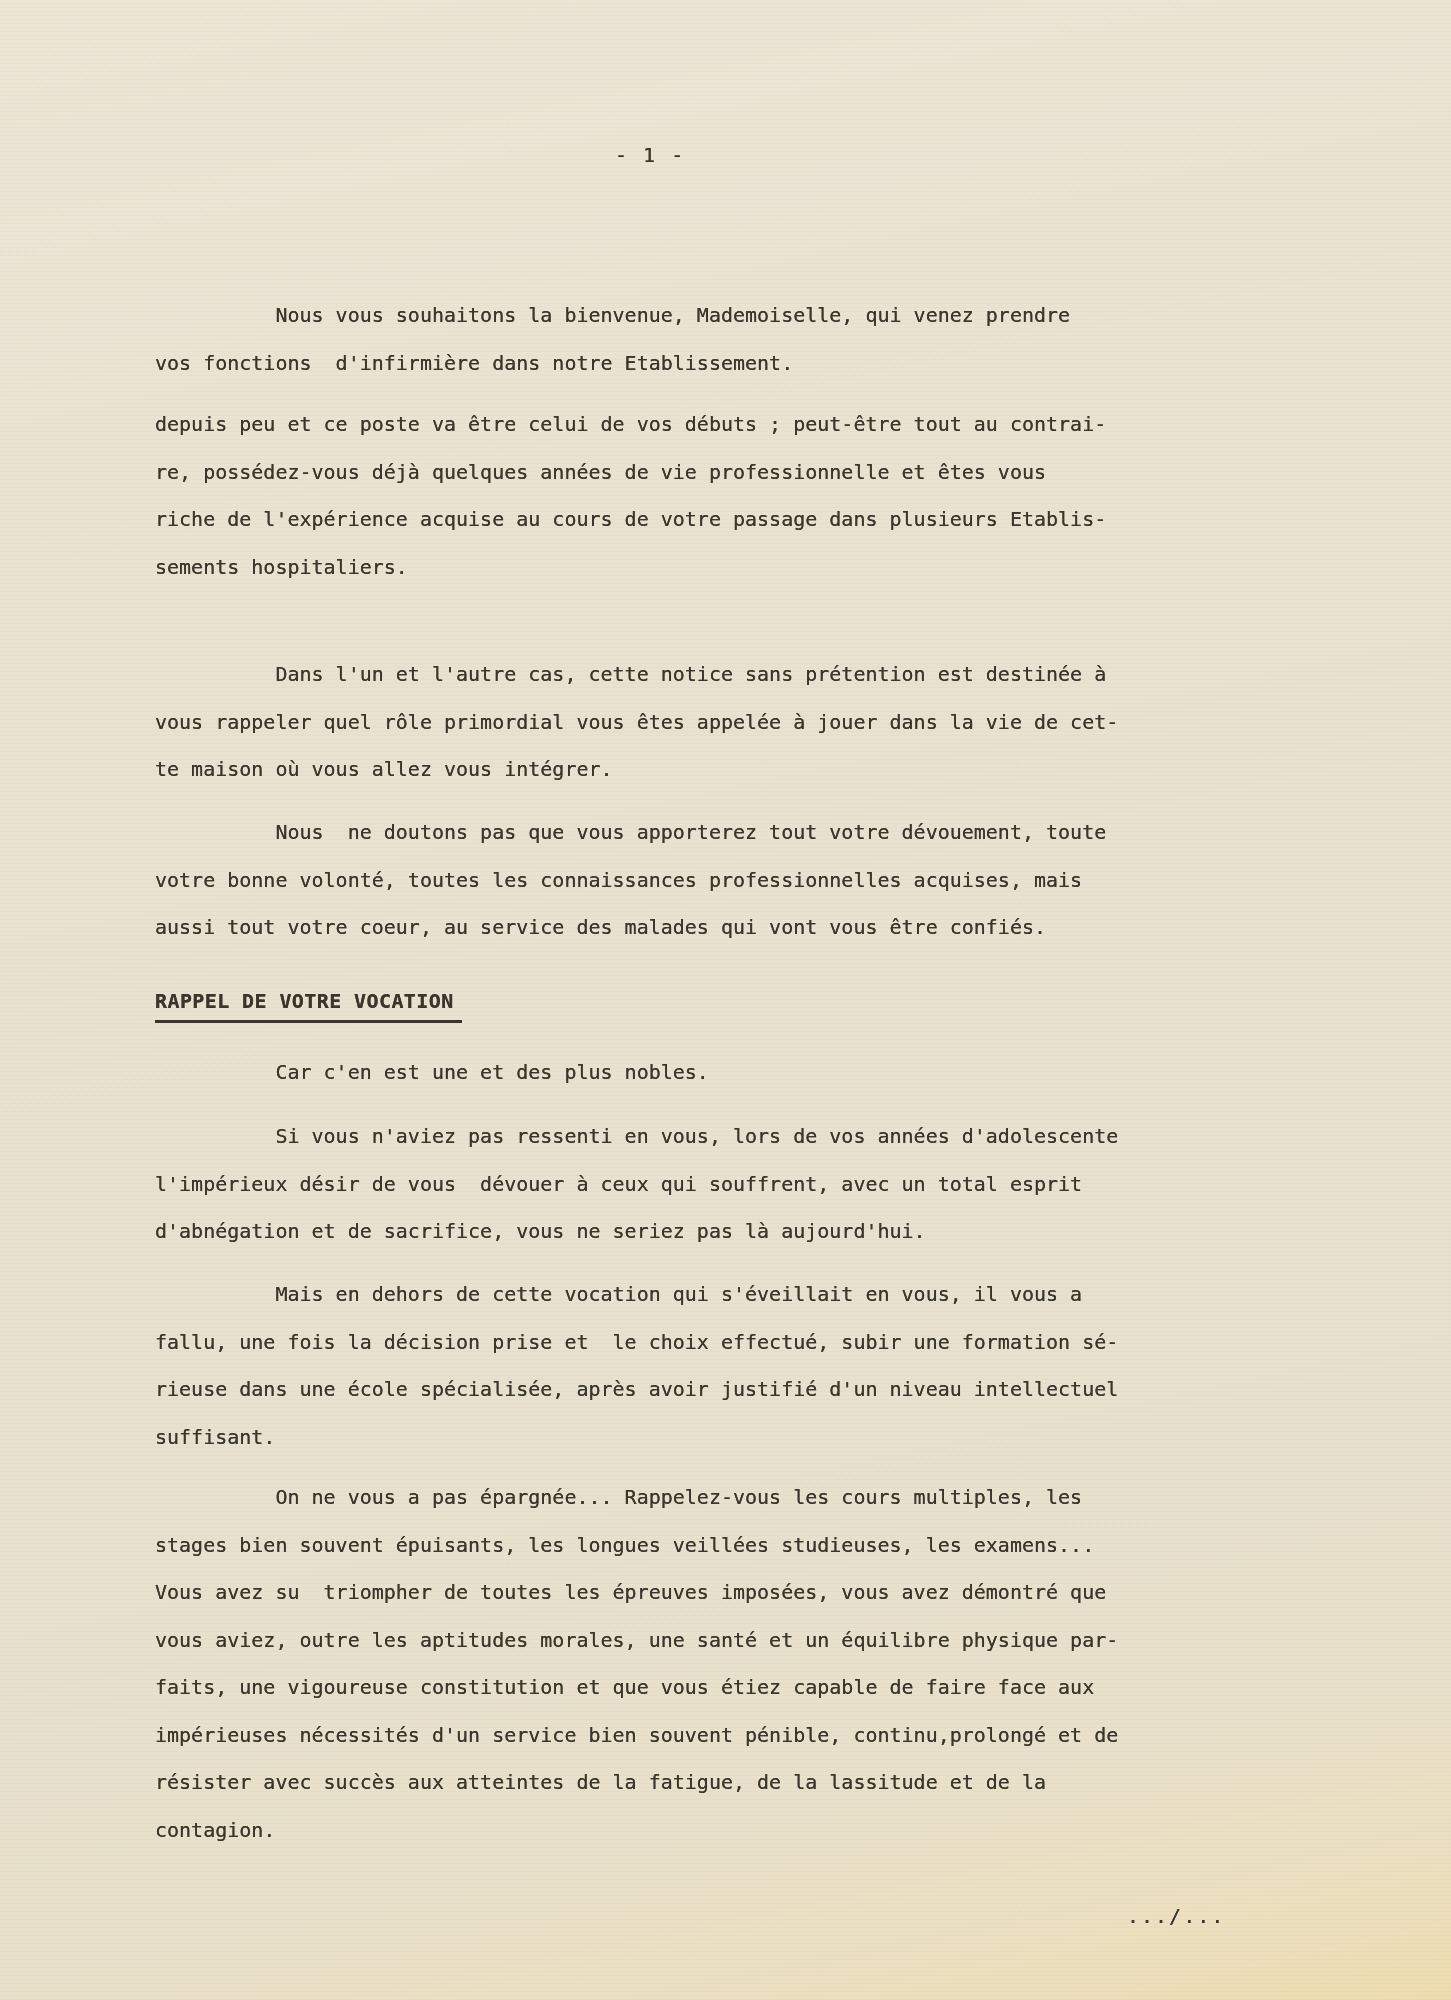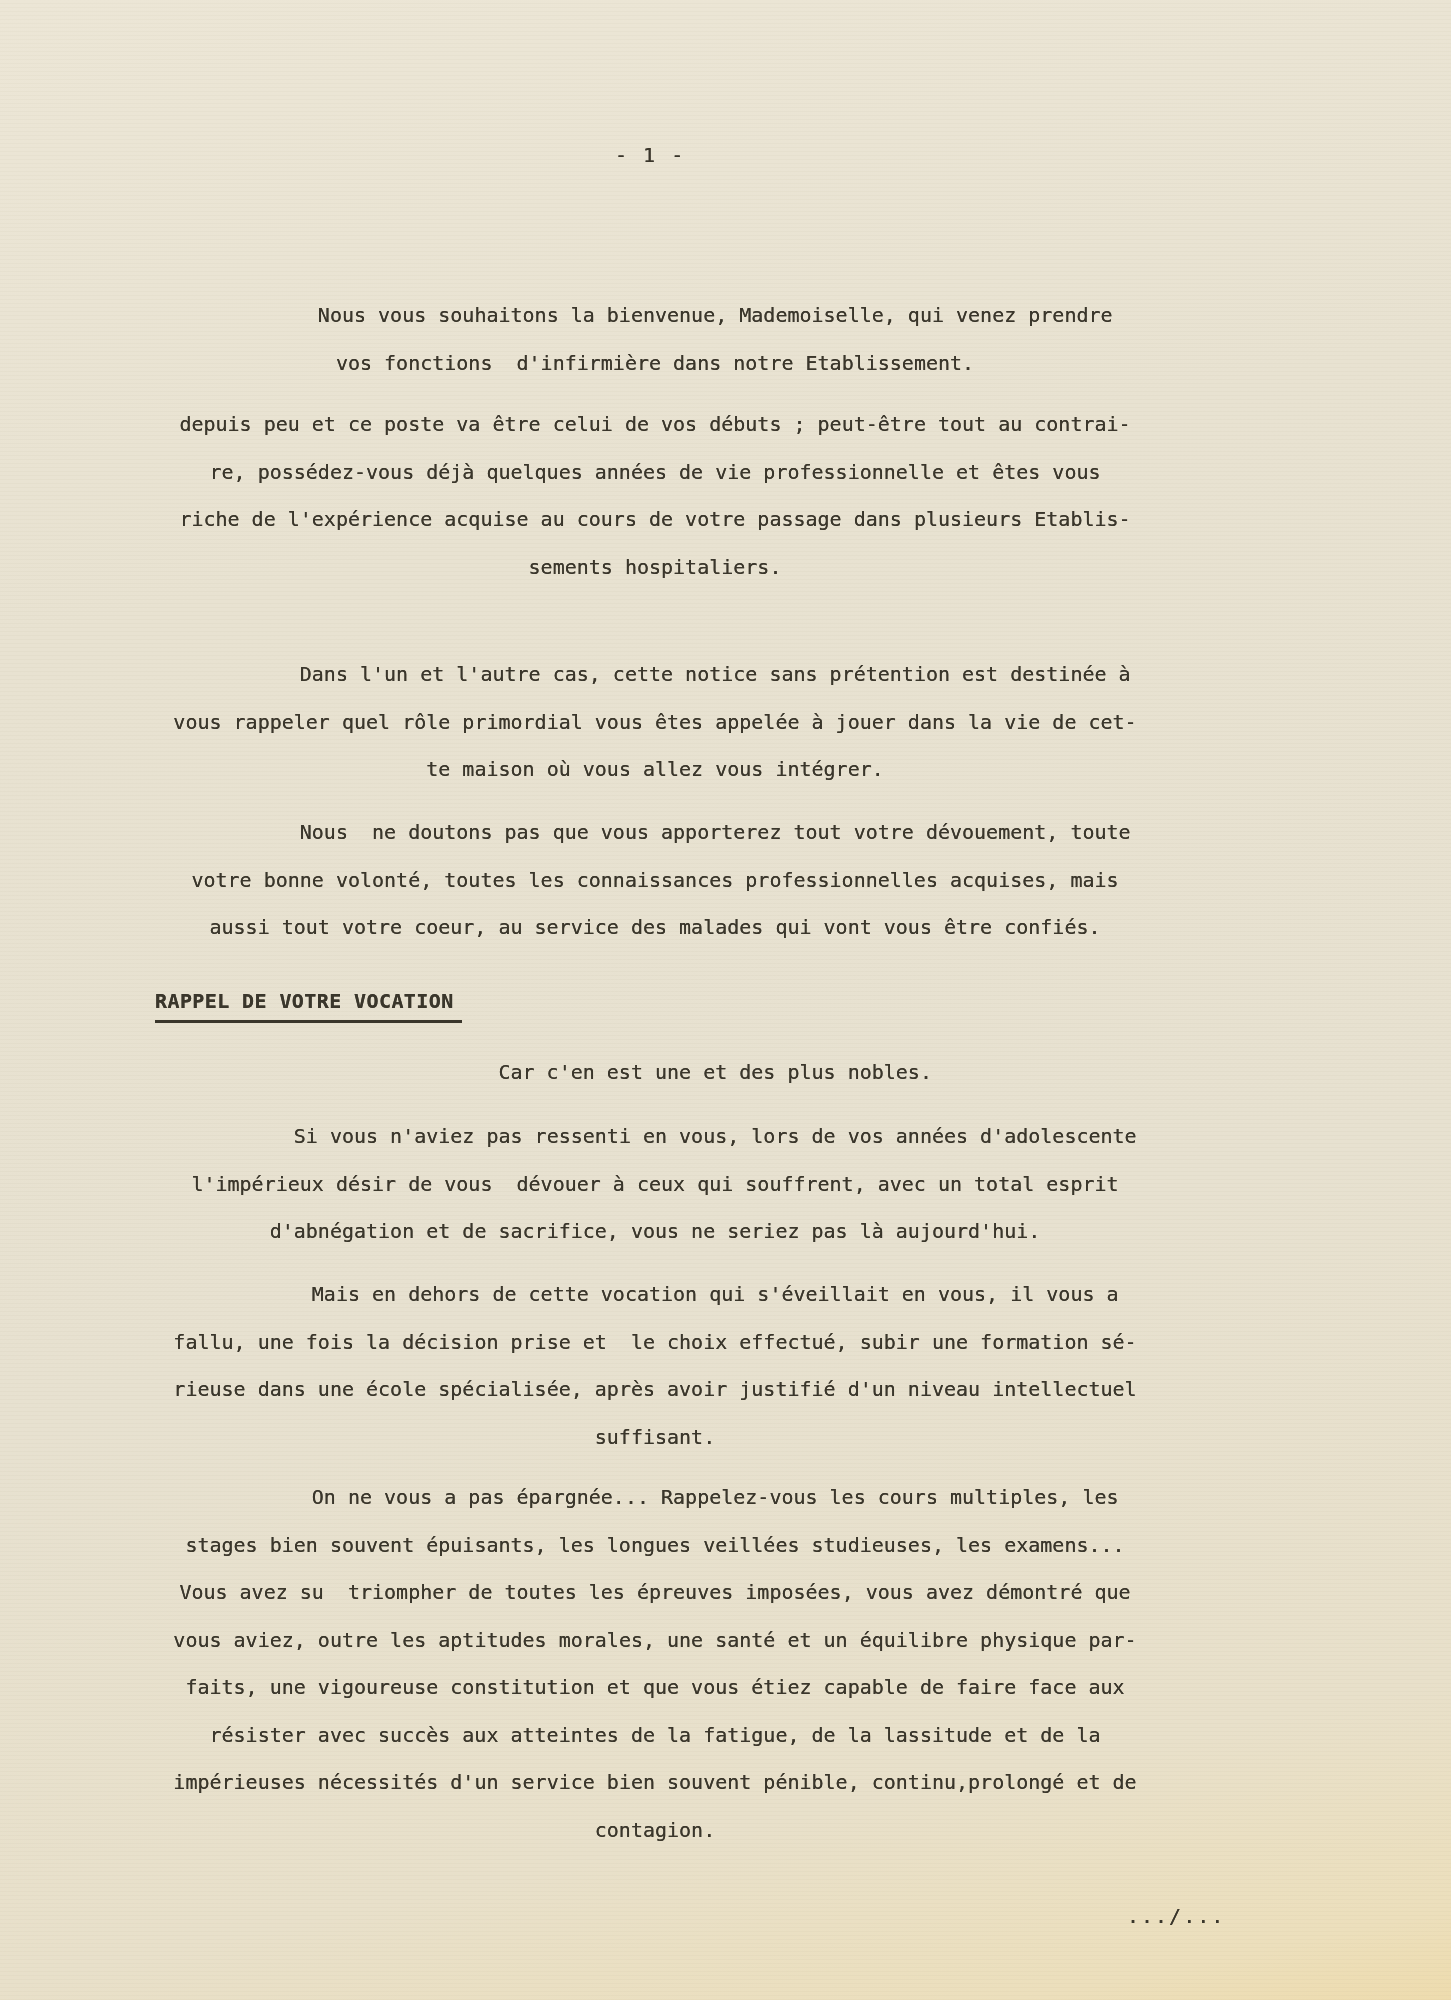--- a/index.html
+++ b/index.html
@@ -30,21 +30,20 @@
   }
   .para {
     position: absolute;
     left: 155px;
     width: 1000px;
     line-height: 47.5px;
   }
   .para .line {
     white-space: pre;
     text-shadow: 0 0 0.5px rgba(50,46,36,0.85);
-    text-align: center;
   }
   .section-heading {
     position: absolute;
     left: 155px;
     top: 988px;
     line-height: 26px;
     letter-spacing: 0.4px;
     padding: 0 8px 6px 0;
     border-bottom: 3px solid #3a362b;
     white-space: pre;
@@ -104,20 +103,20 @@
       <div class="line">fallu, une fois la décision prise et  le choix effectué, subir une formation sé-</div>
       <div class="line">rieuse dans une école spécialisée, après avoir justifié d'un niveau intellectuel</div>
       <div class="line">suffisant.</div>
     </div>
   <div class="para" style="top:1474px">
       <div class="line">          On ne vous a pas épargnée... Rappelez-vous les cours multiples, les</div>
       <div class="line">stages bien souvent épuisants, les longues veillées studieuses, les examens...</div>
       <div class="line">Vous avez su  triompher de toutes les épreuves imposées, vous avez démontré que</div>
       <div class="line">vous aviez, outre les aptitudes morales, une santé et un équilibre physique par-</div>
       <div class="line">faits, une vigoureuse constitution et que vous étiez capable de faire face aux</div>
+      <div class="line">impérieuses nécessités d'un service bien souvent pénible, continu,prolongé et de</div>
       <div class="line">résister avec succès aux atteintes de la fatigue, de la lassitude et de la</div>
-      <div class="line">impérieuses nécessités d'un service bien souvent pénible, continu,prolongé et de</div>
       <div class="line">contagion.</div>
     </div>
 
   <div class="continuation">.../...</div>
 
 </div>
 
 </body></html>

